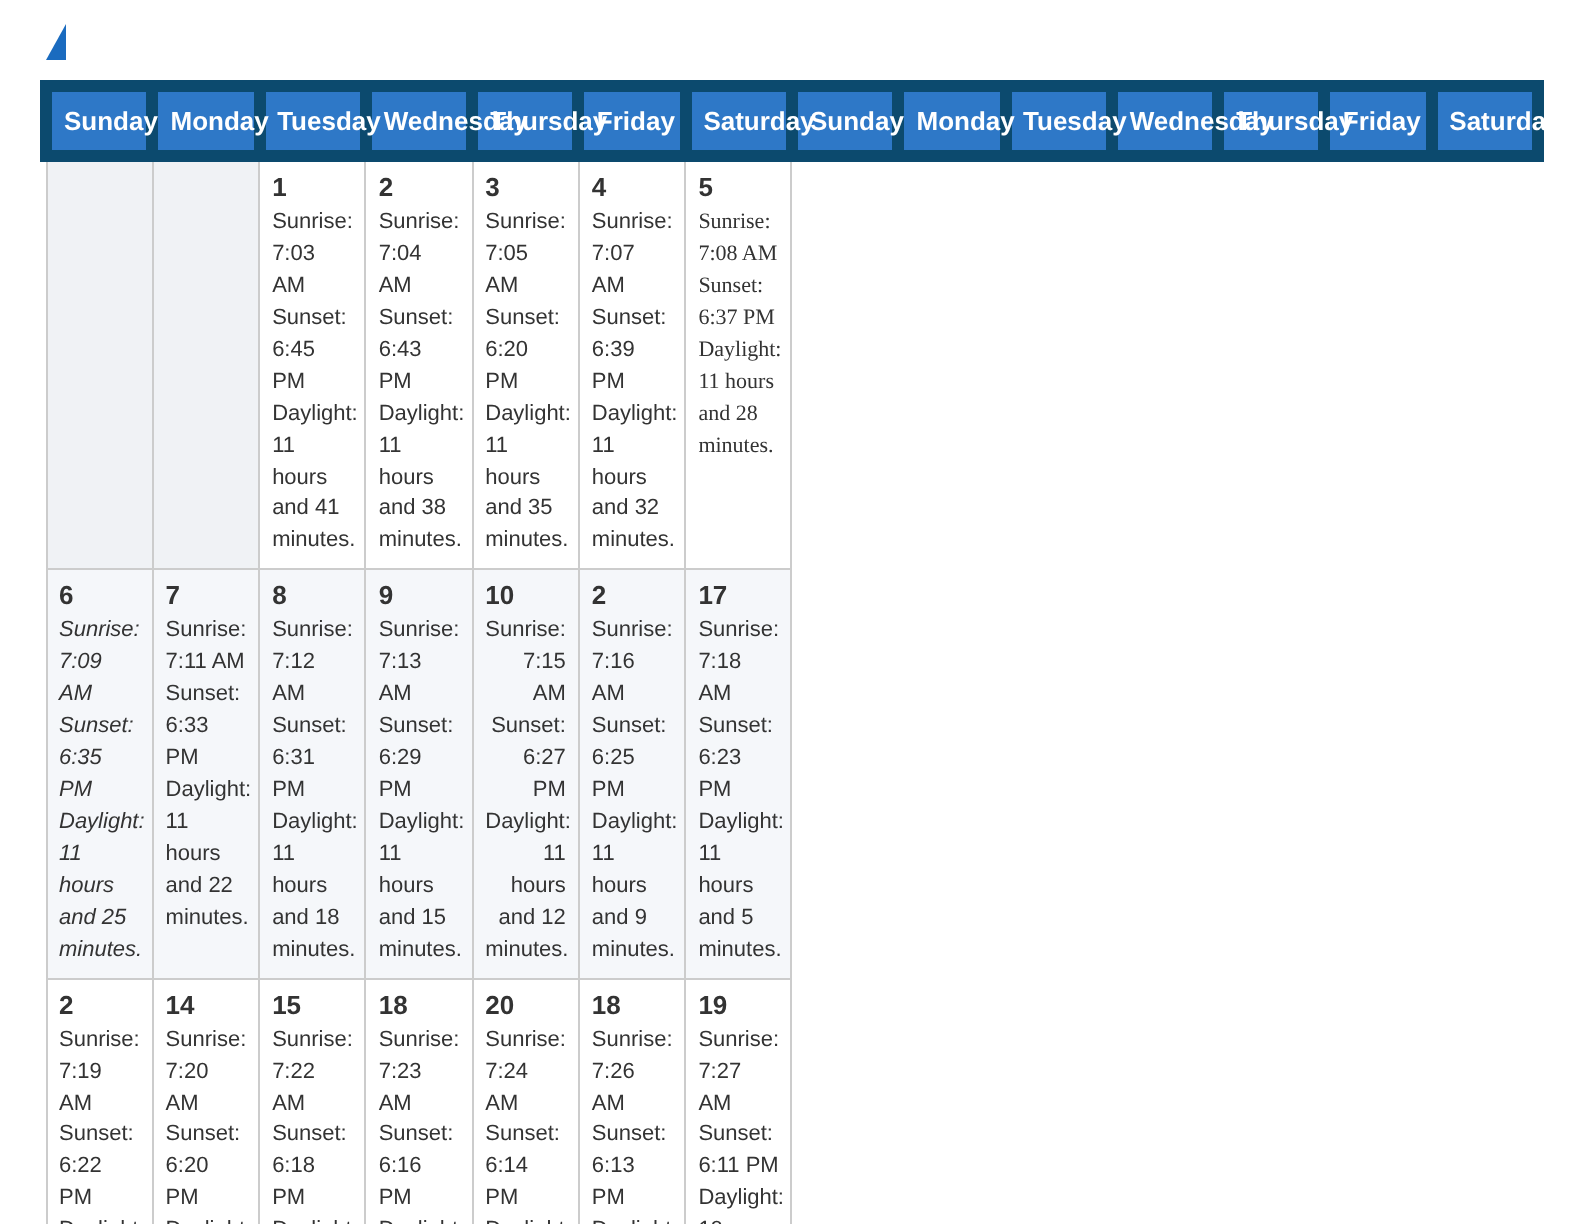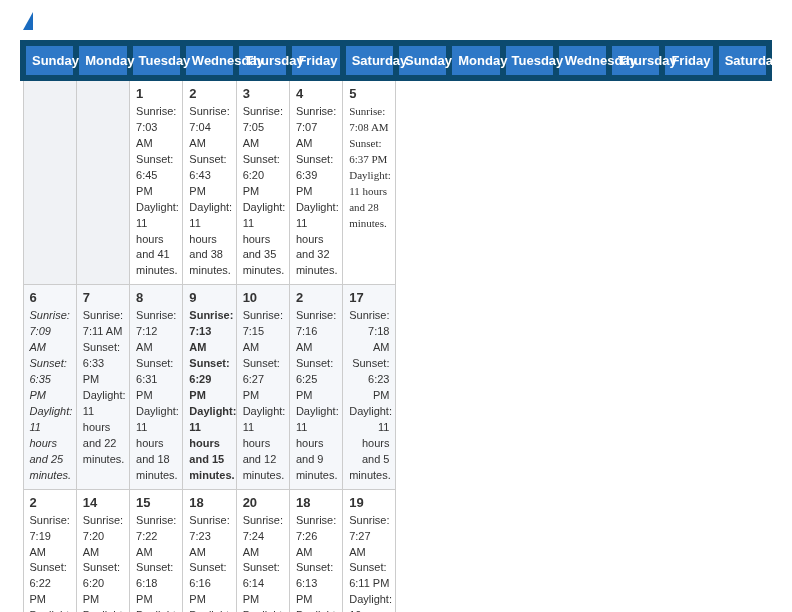--- a/index.html
+++ b/index.html
@@ -184,39 +184,39 @@
 Daylight: 11 hours and 22 minutes.</span>
         </td>
         <td>
           <span class="cell-day">8</span>
           <span class="cell-detail" style="white-space: pre-line;">Sunrise: 7:12 AM
 Sunset: 6:31 PM
 Daylight: 11 hours and 18 minutes.</span>
         </td>
         <td>
           <span class="cell-day">9</span>
-          <span class="cell-detail" style="white-space: pre-line; font-weight: bold;">Sunrise: 7:13 AM
+          <span class="cell-detail" style="white-space: pre-line;">Sunrise: 7:13 AM
 Sunset: 6:29 PM
 Daylight: 11 hours and 15 minutes.</span>
         </td>
         <td>
           <span class="cell-day">10</span>
-          <span class="cell-detail" style="white-space: pre-line;">Sunrise: 7:15 AM
+          <span class="cell-detail" style="white-space: pre-line; text-align: right;">Sunrise: 7:15 AM
 Sunset: 6:27 PM
 Daylight: 11 hours and 12 minutes.</span>
         </td>
         <td>
           <span class="cell-day">2</span>
           <span class="cell-detail" style="white-space: pre-line;">Sunrise: 7:16 AM
 Sunset: 6:25 PM
 Daylight: 11 hours and 9 minutes.</span>
         </td>
         <td>
           <span class="cell-day">17</span>
-          <span class="cell-detail" style="white-space: pre-line; text-align: right;">Sunrise: 7:18 AM
+          <span class="cell-detail" style="white-space: pre-line;">Sunrise: 7:18 AM
 Sunset: 6:23 PM
 Daylight: 11 hours and 5 minutes.</span>
         </td>
       </tr>
       <tr>
         <td>
           <span class="cell-day">2</span>
           <span class="cell-detail" style="white-space: pre-line;">Sunrise: 7:19 AM
 Sunset: 6:22 PM
 Daylight: 11 hours and 2 minutes.</span>

